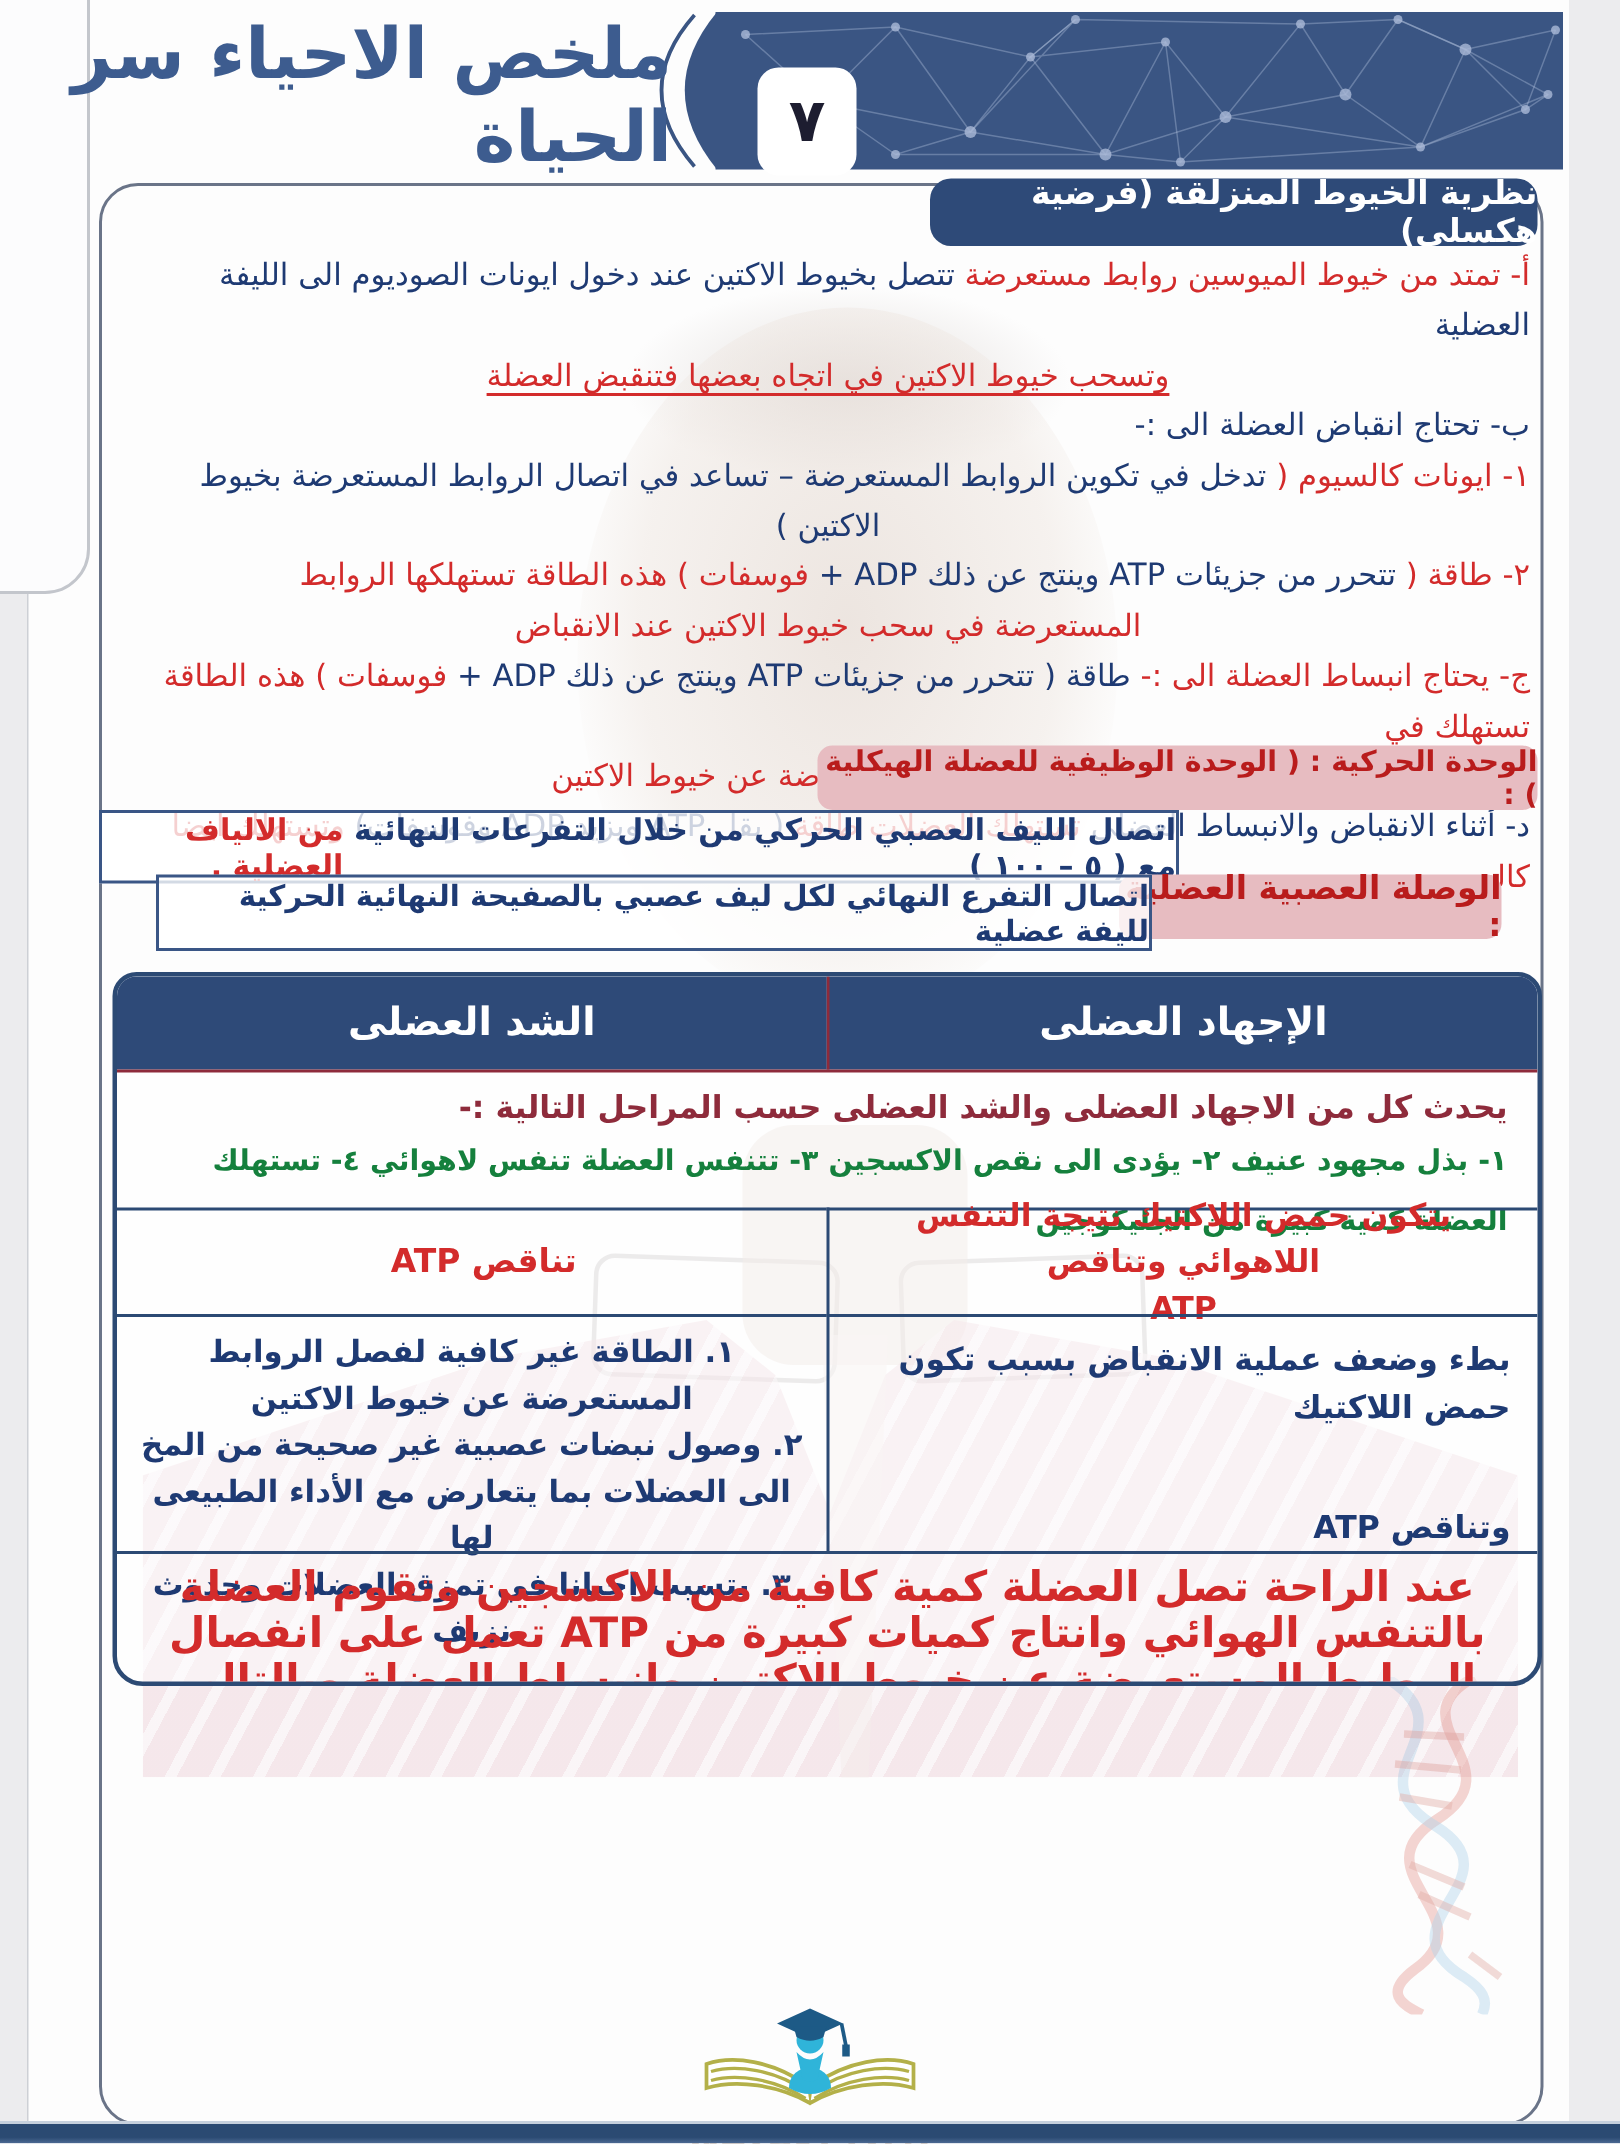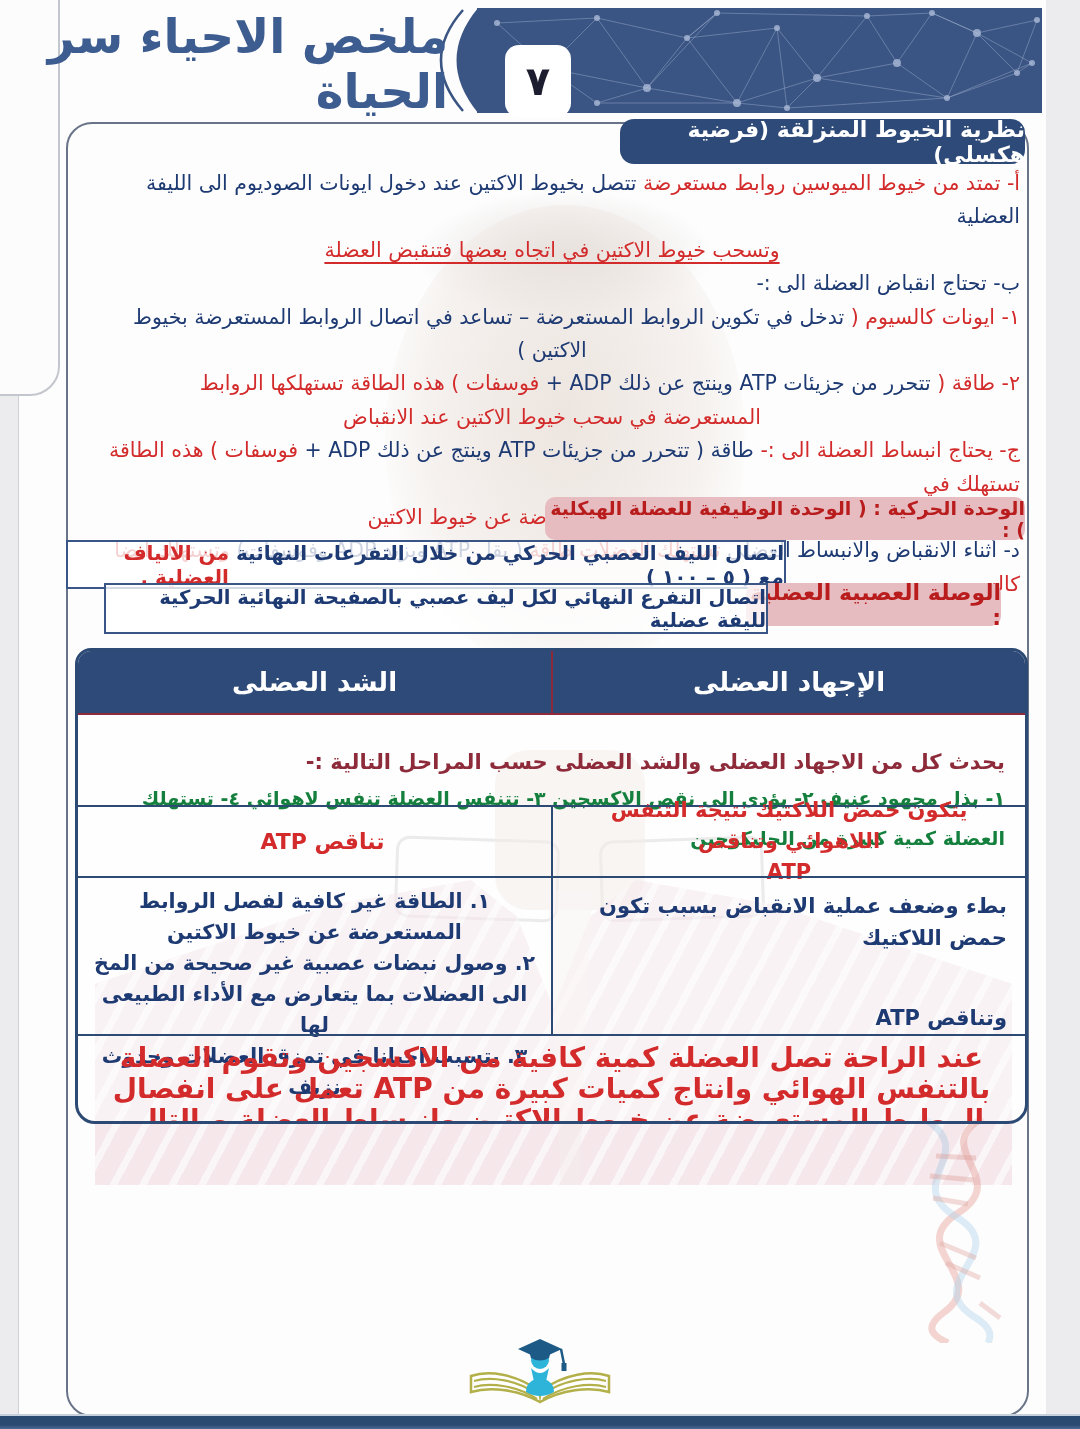--- a/index.html
+++ b/index.html
@@ -51,21 +51,21 @@
 
   
   .tbl{position:absolute;left:75px;top:648px;width:947px;height:470px;border:3px solid #2c4a74;border-radius:16px 16px 20px 20px;overflow:hidden;display:grid;direction:rtl;grid-template-columns:474px 1fr;grid-template-rows:62px 92px 71px 158px 87px;background:rgba(255,255,255,.45);font-weight:bold;}
   .th{background:#2e4a78;color:#fff;font-size:26px;display:flex;align-items:center;justify-content:center;}
   .col-r{border-left:2.5px solid #2c4a74;} 
   .th.col-r{border-left:2.5px solid #8e2b3b;}
   .sep-m{border-top:2.5px solid #8e2b3b;}
   .sep-n{border-top:2.5px solid #2c4a74;}
   .span2{grid-column:1/-1;}
   .row-stages{padding:7px 20px 0 12px;}
-  .stage-intro{color:#8e2b3b;font-size:21px;line-height:32px;margin-top:24px;}
+  .stage-intro{color:#8e2b3b;font-size:21px;line-height:32px;}
   .stage-steps{color:#15803d;font-size:19px;line-height:40px;}
   .cell{display:flex;flex-direction:column;justify-content:center;padding-left:16px;}
   .cell-c{text-align:center;}
   .red-t{color:#d32b2b;}
   .blue-t{color:#1e3a73;}
   .r2r{font-size:21px;line-height:31px;padding:0 14px;}
   .r2l{font-size:22px;}
   .r3r{justify-content:space-between;padding:12px 18px 0 10px;font-size:21px;line-height:32px;text-align:right;}
   .r3l{justify-content:flex-start;padding:8px 10px 0 10px;font-size:20.5px;line-height:31px;text-align:center;align-items:center;}
   .row4{padding:6px 16px 0 16px;text-align:center;font-size:28px;line-height:31px;color:#d32b2b;}

